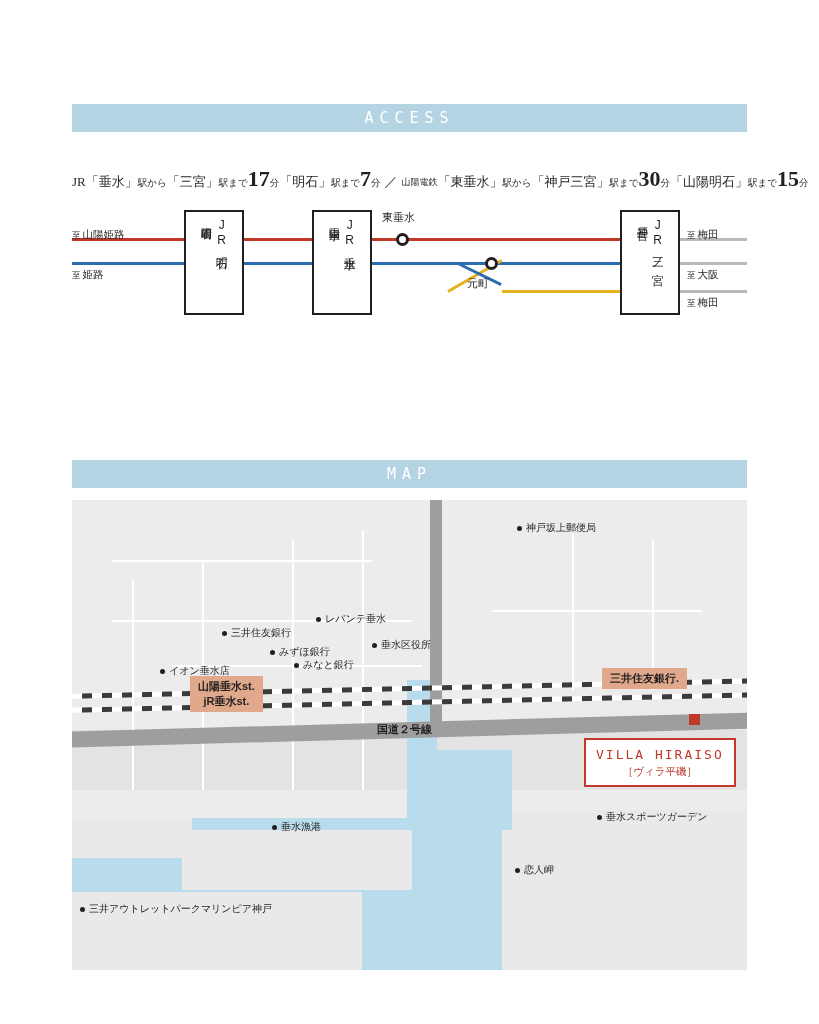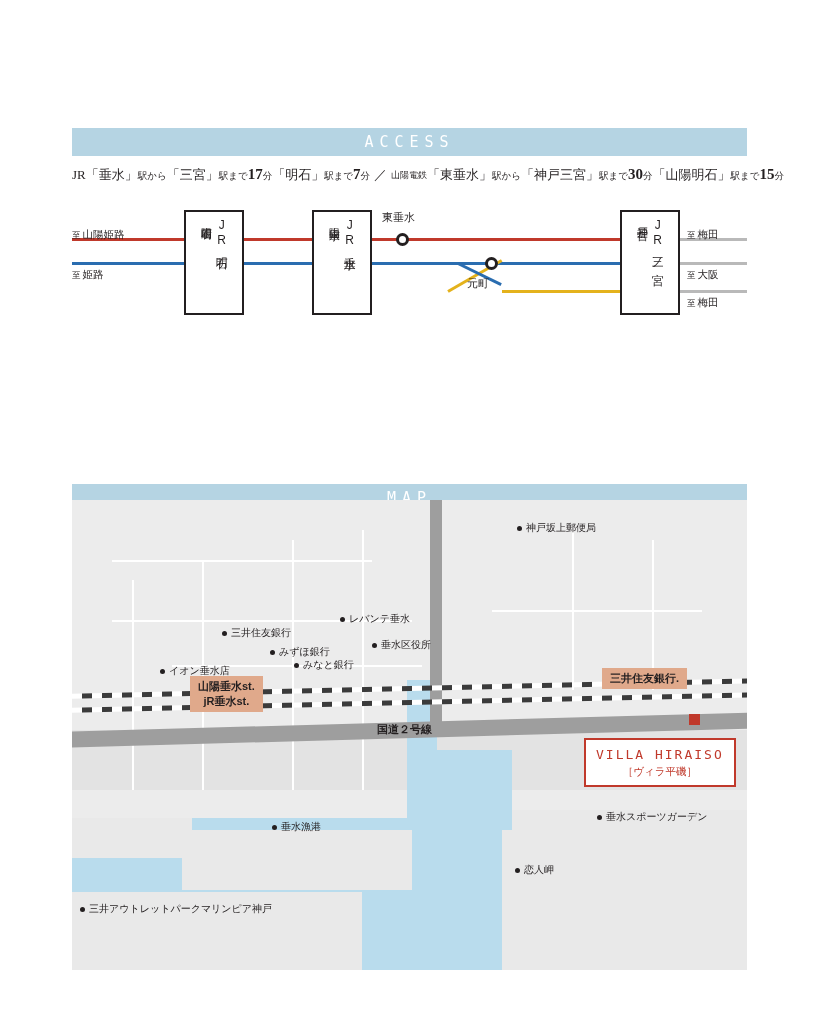--- a/index.html
+++ b/index.html
@@ -23,38 +23,37 @@
     width: 675px;
     height: 28px;
     background: #b5d4e3;
     color: #ffffff;
     font-size: 15px;
     letter-spacing: 6px;
     display: flex;
     align-items: center;
     justify-content: center;
     font-family: "DejaVu Sans Mono", monospace;
-    margin-top: 24px;
   }
   #access-bar { top: 104px; }
   #map-bar { top: 460px; }
 
   
   .route-line {
     position: absolute;
     top: 166px;
     left: 72px;
     width: 675px;
     text-align: center;
     font-size: 13px;
     white-space: nowrap;
     font-family: "Liberation Serif", serif;
   }
   .route-line .sm { font-size: 9.5px; }
-  .route-line .big { font-size: 15px; font-weight: bold; text-align: center; }
+  .route-line .big { font-size: 22px; font-weight: bold; text-align: center; }
   .route-line .sep { margin: 0 4px; }
   .route-line .mini-ic {
     display: inline-block;
     font-size: 9px;
     transform: translateY(-1px);
   }
 
   
   #rail-diagram {
     position: absolute;
@@ -313,21 +312,21 @@
     <div>山陽垂水st.</div>
     <div>jR垂水st.</div>
   </div>
   <div class="stn-tag" style="left:530px; top:168px;">
     <div>三井住友銀行.</div>
   </div>
 
   <div id="route2-label" style="left:305px; top:222px;">国道２号線</div>
 
   <div class="poi" style="left:445px; top:21px;"><span class="dot"></span><span>神戸坂上郵便局</span></div>
-  <div class="poi" style="left:268px; top:112px;font-family:Liberation Mono, monospace;"><span class="dot"></span><span>レバンテ垂水</span></div>
+  <div class="poi" style="left:244px; top:112px;font-family:Liberation Mono, monospace;"><span class="dot"></span><span>レバンテ垂水</span></div>
   <div class="poi" style="left:150px; top:126px;"><span class="dot"></span><span>三井住友銀行</span></div>
   <div class="poi" style="left:300px; top:138px;"><span class="dot"></span><span>垂水区役所</span></div>
   <div class="poi" style="left:198px; top:145px;"><span class="dot"></span><span>みずほ銀行</span></div>
   <div class="poi" style="left:88px; top:152px;margin-top:12px;"><span class="dot"></span><span>イオン垂水店</span></div>
   <div class="poi" style="left:222px; top:158px;"><span class="dot"></span><span>みなと銀行</span></div>
   <div class="poi" style="left:200px; top:320px;"><span class="dot"></span><span>垂水漁港</span></div>
   <div class="poi" style="left:525px; top:310px;"><span class="dot"></span><span>垂水スポーツガーデン</span></div>
   <div class="poi" style="left:443px; top:363px;"><span class="dot"></span><span>恋人岬</span></div>
   <div class="poi" style="left:8px; top:402px;"><span class="dot"></span><span>三井アウトレットパークマリンピア神戸</span></div>
 

